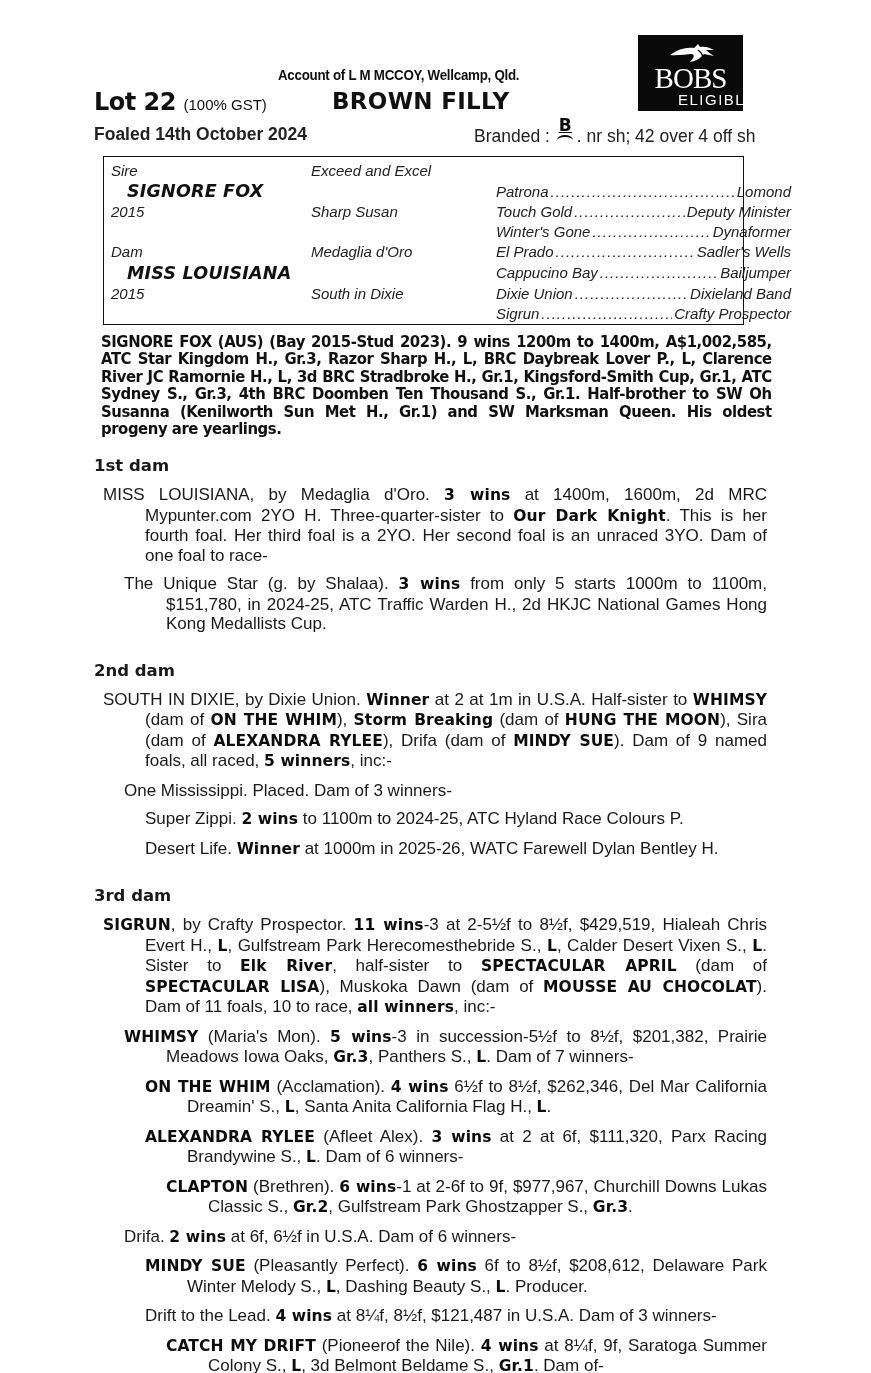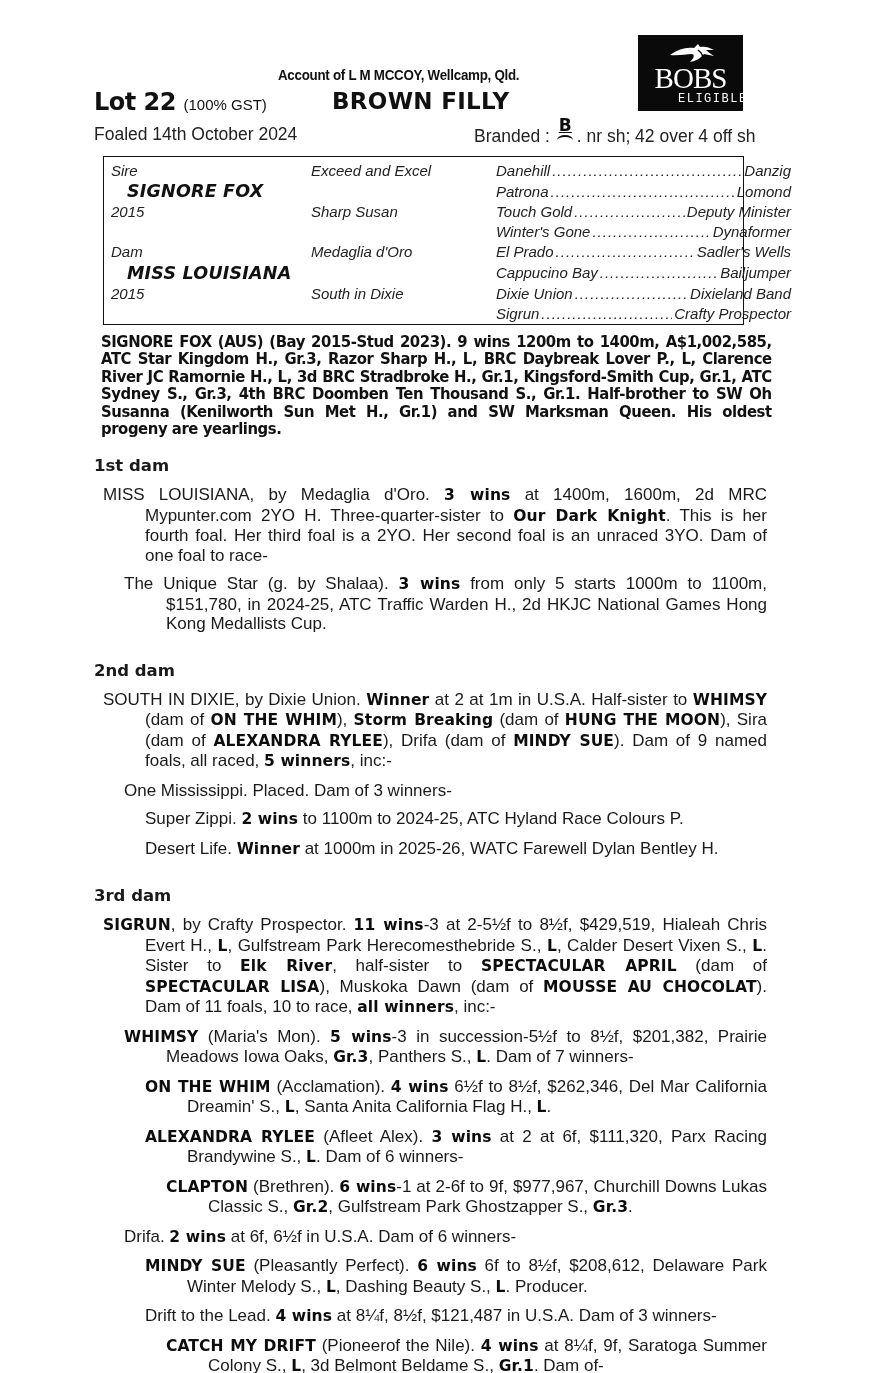--- a/index.html
+++ b/index.html
@@ -18,33 +18,33 @@
   }
   .lot {
     position: absolute; left: 94px; top: 88px; white-space: nowrap;
   }
   .lot .lotno { font-weight: 900; font-size: 24px; font-family: "DejaVu Sans", sans-serif; letter-spacing: -0.5px; }
   .lot .gst { font-size: 15px; margin-left: 3px; }
   .title {
     position: absolute; left: 332px; top: 88px; white-space: nowrap;
     font-family: "DejaVu Sans", sans-serif; font-weight: 900; font-size: 23px; letter-spacing: 0.3px;
   }
-  .foaled { position: absolute; left: 94px; top: 124px; font-size: 17.5px; white-space: nowrap; color: #222; }
+  .foaled { position: absolute; left: 94px; top: 124px; font-size: 17.5px; white-space: nowrap; color: #222; font-weight: bold; }
   .branded { position: absolute; left: 474px; top: 124px; font-size: 17.5px; white-space: nowrap; color: #222; }
   .brand-mark { display: inline-block; position: relative; width: 20px; height: 20px; vertical-align: -2px; margin: 0 1px; }
   .brand-mark .b { position: absolute; left: 3px; top: -9px; font-weight: bold; font-size: 17px; text-decoration: underline; }
   .brand-mark .arc { position: absolute; left: 1px; top: 11px; width: 16px; height: 8px; border-top: 2px solid #111; border-radius: 50% 50% 0 0; }
 
   .logo {
     position: absolute; left: 638px; top: 35px; width: 105px; height: 76px; background: #0a0a0a;
     color: #fff; text-align: center;
   }
   .logo svg { position: absolute; left: 30px; top: 6px; }
   .logo .bobs { position: absolute; left: 0; right: 0; top: 28px; font-family: "Liberation Serif", serif; font-size: 29px; letter-spacing: -1px; line-height: 30px; }
-  .logo .elig { position: absolute; left: 0; right: 0; top: 59px; font-family: Liberation Mono, monospace; font-size: 12px; letter-spacing: 1.5px; line-height: 11px; padding-left: 40px; }
+  .logo .elig { position: absolute; left: 0; right: 0; top: 59px; font-family: Liberation Sans, sans-serif; font-size: 15px; letter-spacing: 1.5px; line-height: 11px; padding-left: 40px; }
 
   
   .pedbox {
     position: absolute; left: 103px; top: 156px; width: 641px; height: 169px;
     border: 1.5px solid #111; box-sizing: border-box; font-style: italic;
   }
   .ped-row { position: absolute; white-space: nowrap; font-size: 15px; line-height: 20px; color: #222; }
   .ped-big { font-family: "DejaVu Sans", sans-serif; font-weight: 900; font-size: 17.5px; color: #111; letter-spacing: 0.2px; margin-left: 16px; }
   .col1 { left: 7px; }
   .col2 { left: 207px; }
@@ -115,25 +115,20 @@
     <div class="ped-row col1" style="top:45px">2015</div>
     <div class="ped-row col1" style="top:85px">Dam</div>
     <div class="ped-row col1 ped-big" style="top:106px">MISS LOUISIANA</div>
     <div class="ped-row col1" style="top:127px">2015</div>
 
     <div class="ped-row col2" style="top:4px">Exceed and Excel</div>
     <div class="ped-row col2" style="top:45px">Sharp Susan</div>
     <div class="ped-row col2" style="top:85px">Medaglia d'Oro</div>
     <div class="ped-row col2" style="top:127px">South in Dixie</div>
 
-    <div class="gg" style="top:4px">
-        <span class="n">Danehill</span>
-        <span class="dots"></span>
-        <span class="s">Danzig</span>
-      </div>
     <div class="gg" style="top:25px">
         <span class="n">Patrona</span>
         <span class="dots"></span>
         <span class="s">Lomond</span>
       </div>
     <div class="gg" style="top:45px">
         <span class="n">Touch Gold</span>
         <span class="dots"></span>
         <span class="s">Deputy Minister</span>
       </div>

